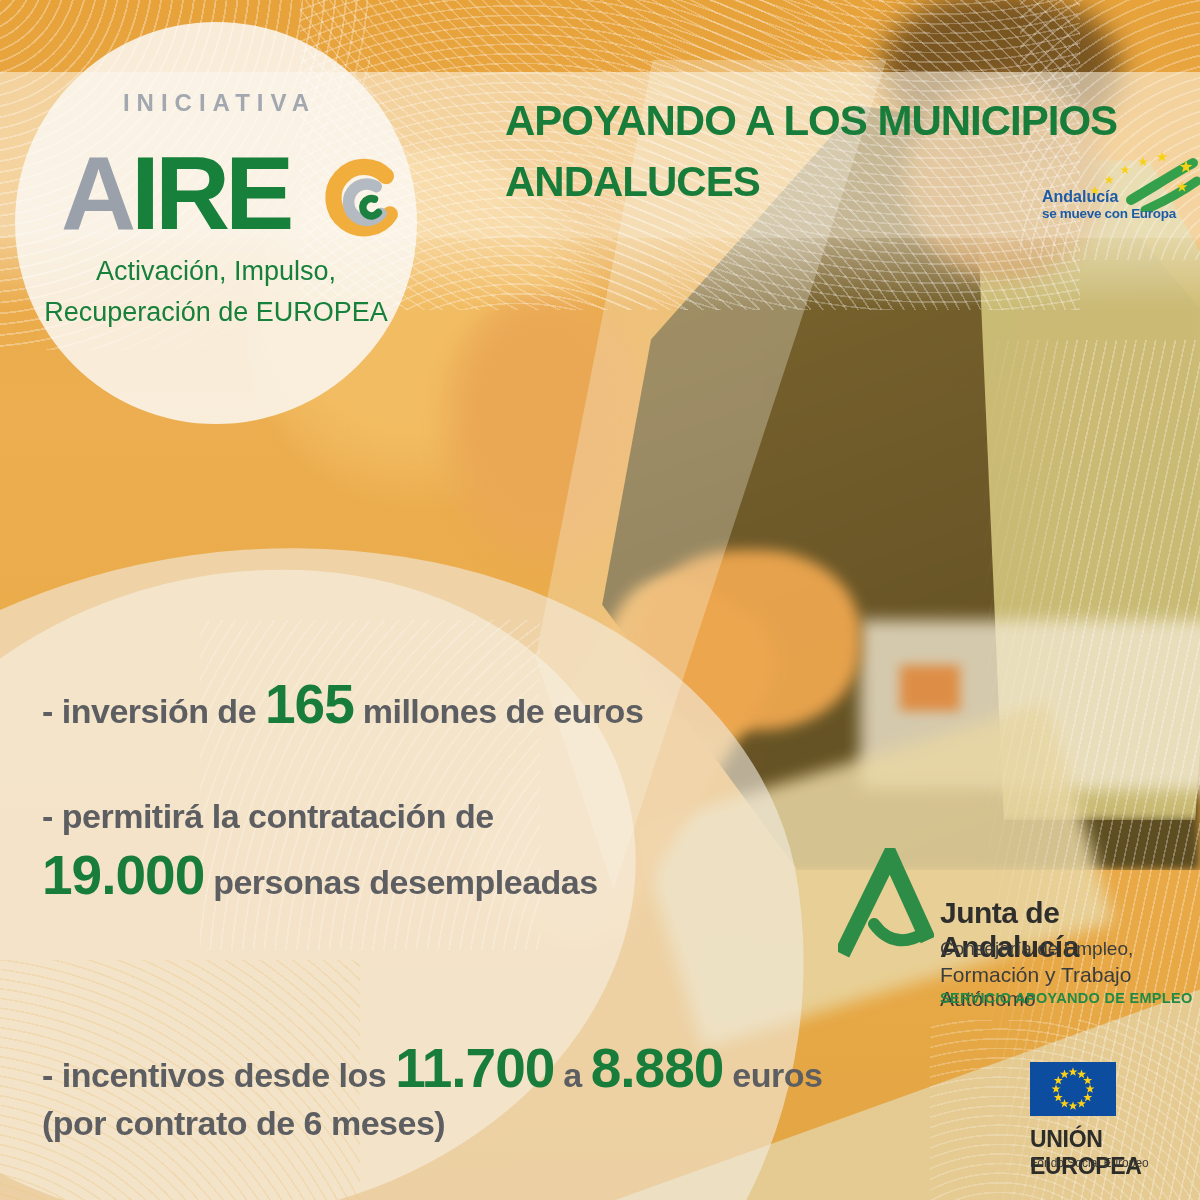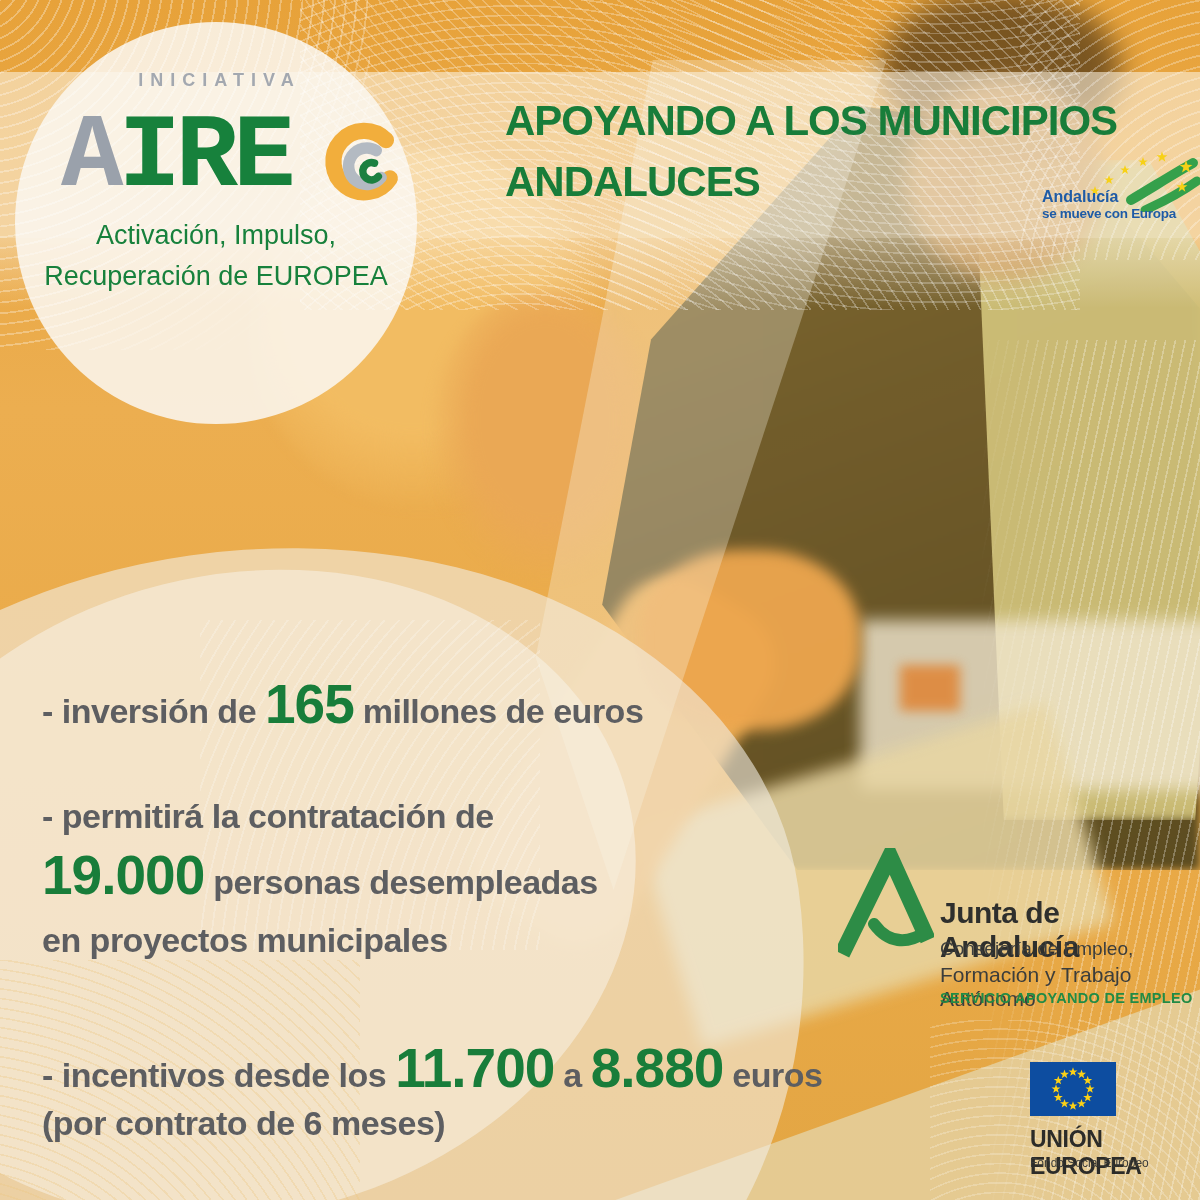--- a/index.html
+++ b/index.html
@@ -61,23 +61,23 @@
     background:repeating-radial-gradient(circle at 180% 115%,rgba(255,255,255,0) 0 9px,rgba(255,255,255,.55) 9px 10.8px);}
   .fan-right{left:980px;top:340px;width:220px;height:880px;opacity:.5;
     background:repeating-linear-gradient(102deg,rgba(255,255,255,0) 0 8px,rgba(255,255,255,.55) 8px 9.6px);
     -webkit-mask-image:linear-gradient(to left,#000 55%,transparent);
     mask-image:linear-gradient(to left,#000 55%,transparent);}
   .arcs-br{left:930px;top:1020px;width:280px;height:180px;opacity:.4;
     background:repeating-radial-gradient(circle at 25% 170%,rgba(255,255,255,0) 0 8px,rgba(255,255,255,.55) 8px 9.6px);}
   .arcs-bl{left:-20px;top:960px;width:380px;height:240px;opacity:.45;
     background:repeating-radial-gradient(circle at -10% 190%,rgba(235,195,120,0) 0 8px,rgba(236,198,128,.7) 8px 9.6px);}
   
-  .iniciativa{margin-top:48px;text-align:center;font-size:18px;font-weight:bold;
+  .iniciativa{margin-top:67px;text-align:center;font-size:24px;font-weight:bold;
     letter-spacing:7px;padding-left:7px;color:#a3a8b0;}
-  .aire-row{position:relative;margin-top:14px;height:110px;font-family:Liberation Mono, monospace;}
+  .aire-row{position:relative;margin-top:24px;height:110px;}
   .aire-text{position:absolute;left:46px;top:0;font-size:104px;line-height:104px;
     font-weight:bold;letter-spacing:-5px;white-space:nowrap;}
   .aire-a{color:#9aa1ab;}
   .aire-ire{color:#17813c;}
   .swirl{position:absolute;left:298px;top:14px;}
   .tag{text-align:center;font-size:27px;line-height:41px;font-weight:normal;color:#17813c;}
   .tag-first{margin-top:0px;}
   
   .title{left:505px;top:90px;font-size:42px;line-height:61px;font-weight:bold;
     color:#187d3a;letter-spacing:-1px;white-space:nowrap;}
@@ -166,21 +166,20 @@
       <use href="#st" x="97" y="37" transform="translate(97,37) scale(1.15) translate(-97,-37)"></use>
     </g>
   </svg>
   <div class="abs europa-text1">Andalucía</div>
   <div class="abs europa-text2">se mueve con Europa</div>
 
   <div class="b-line" style="top:672px;"><span>- inversión de </span><span class="b-num">165</span><span> millones de euros</span></div>
 
   <div class="b-line" style="top:797px;">- permitirá la contratación de</div>
   <div class="b-line" style="top:843px;"><span class="b-num">19.000</span><span> personas desempleadas</span></div>
-  <div class="b-line" style="top:921px;">en proyectos municipales</div>
 
   <div class="b-line" style="top:1036px;"><span>- incentivos desde los </span><span class="b-num">11.700</span><span> a </span><span class="b-num">8.880</span><span> euros</span></div>
   <div class="b-line" style="top:1104px;">(por contrato de 6 meses)</div>
 
   <svg class="abs" style="left:838px;top:848px;" width="96" height="112" viewBox="0 0 96 112">
     <path d="M 4,106 L 52,8 L 90,92" fill="none" stroke="#2d8c46" stroke-width="16" stroke-linejoin="miter"></path>
     <path d="M 36,76 C 50,95 68,97 88,84" fill="none" stroke="#2d8c46" stroke-width="12" stroke-linecap="round"></path>
   </svg>
   <div class="abs junta-name">Junta de Andalucía</div>
   <div class="abs junta-dept1">Consejería de Empleo,</div>

